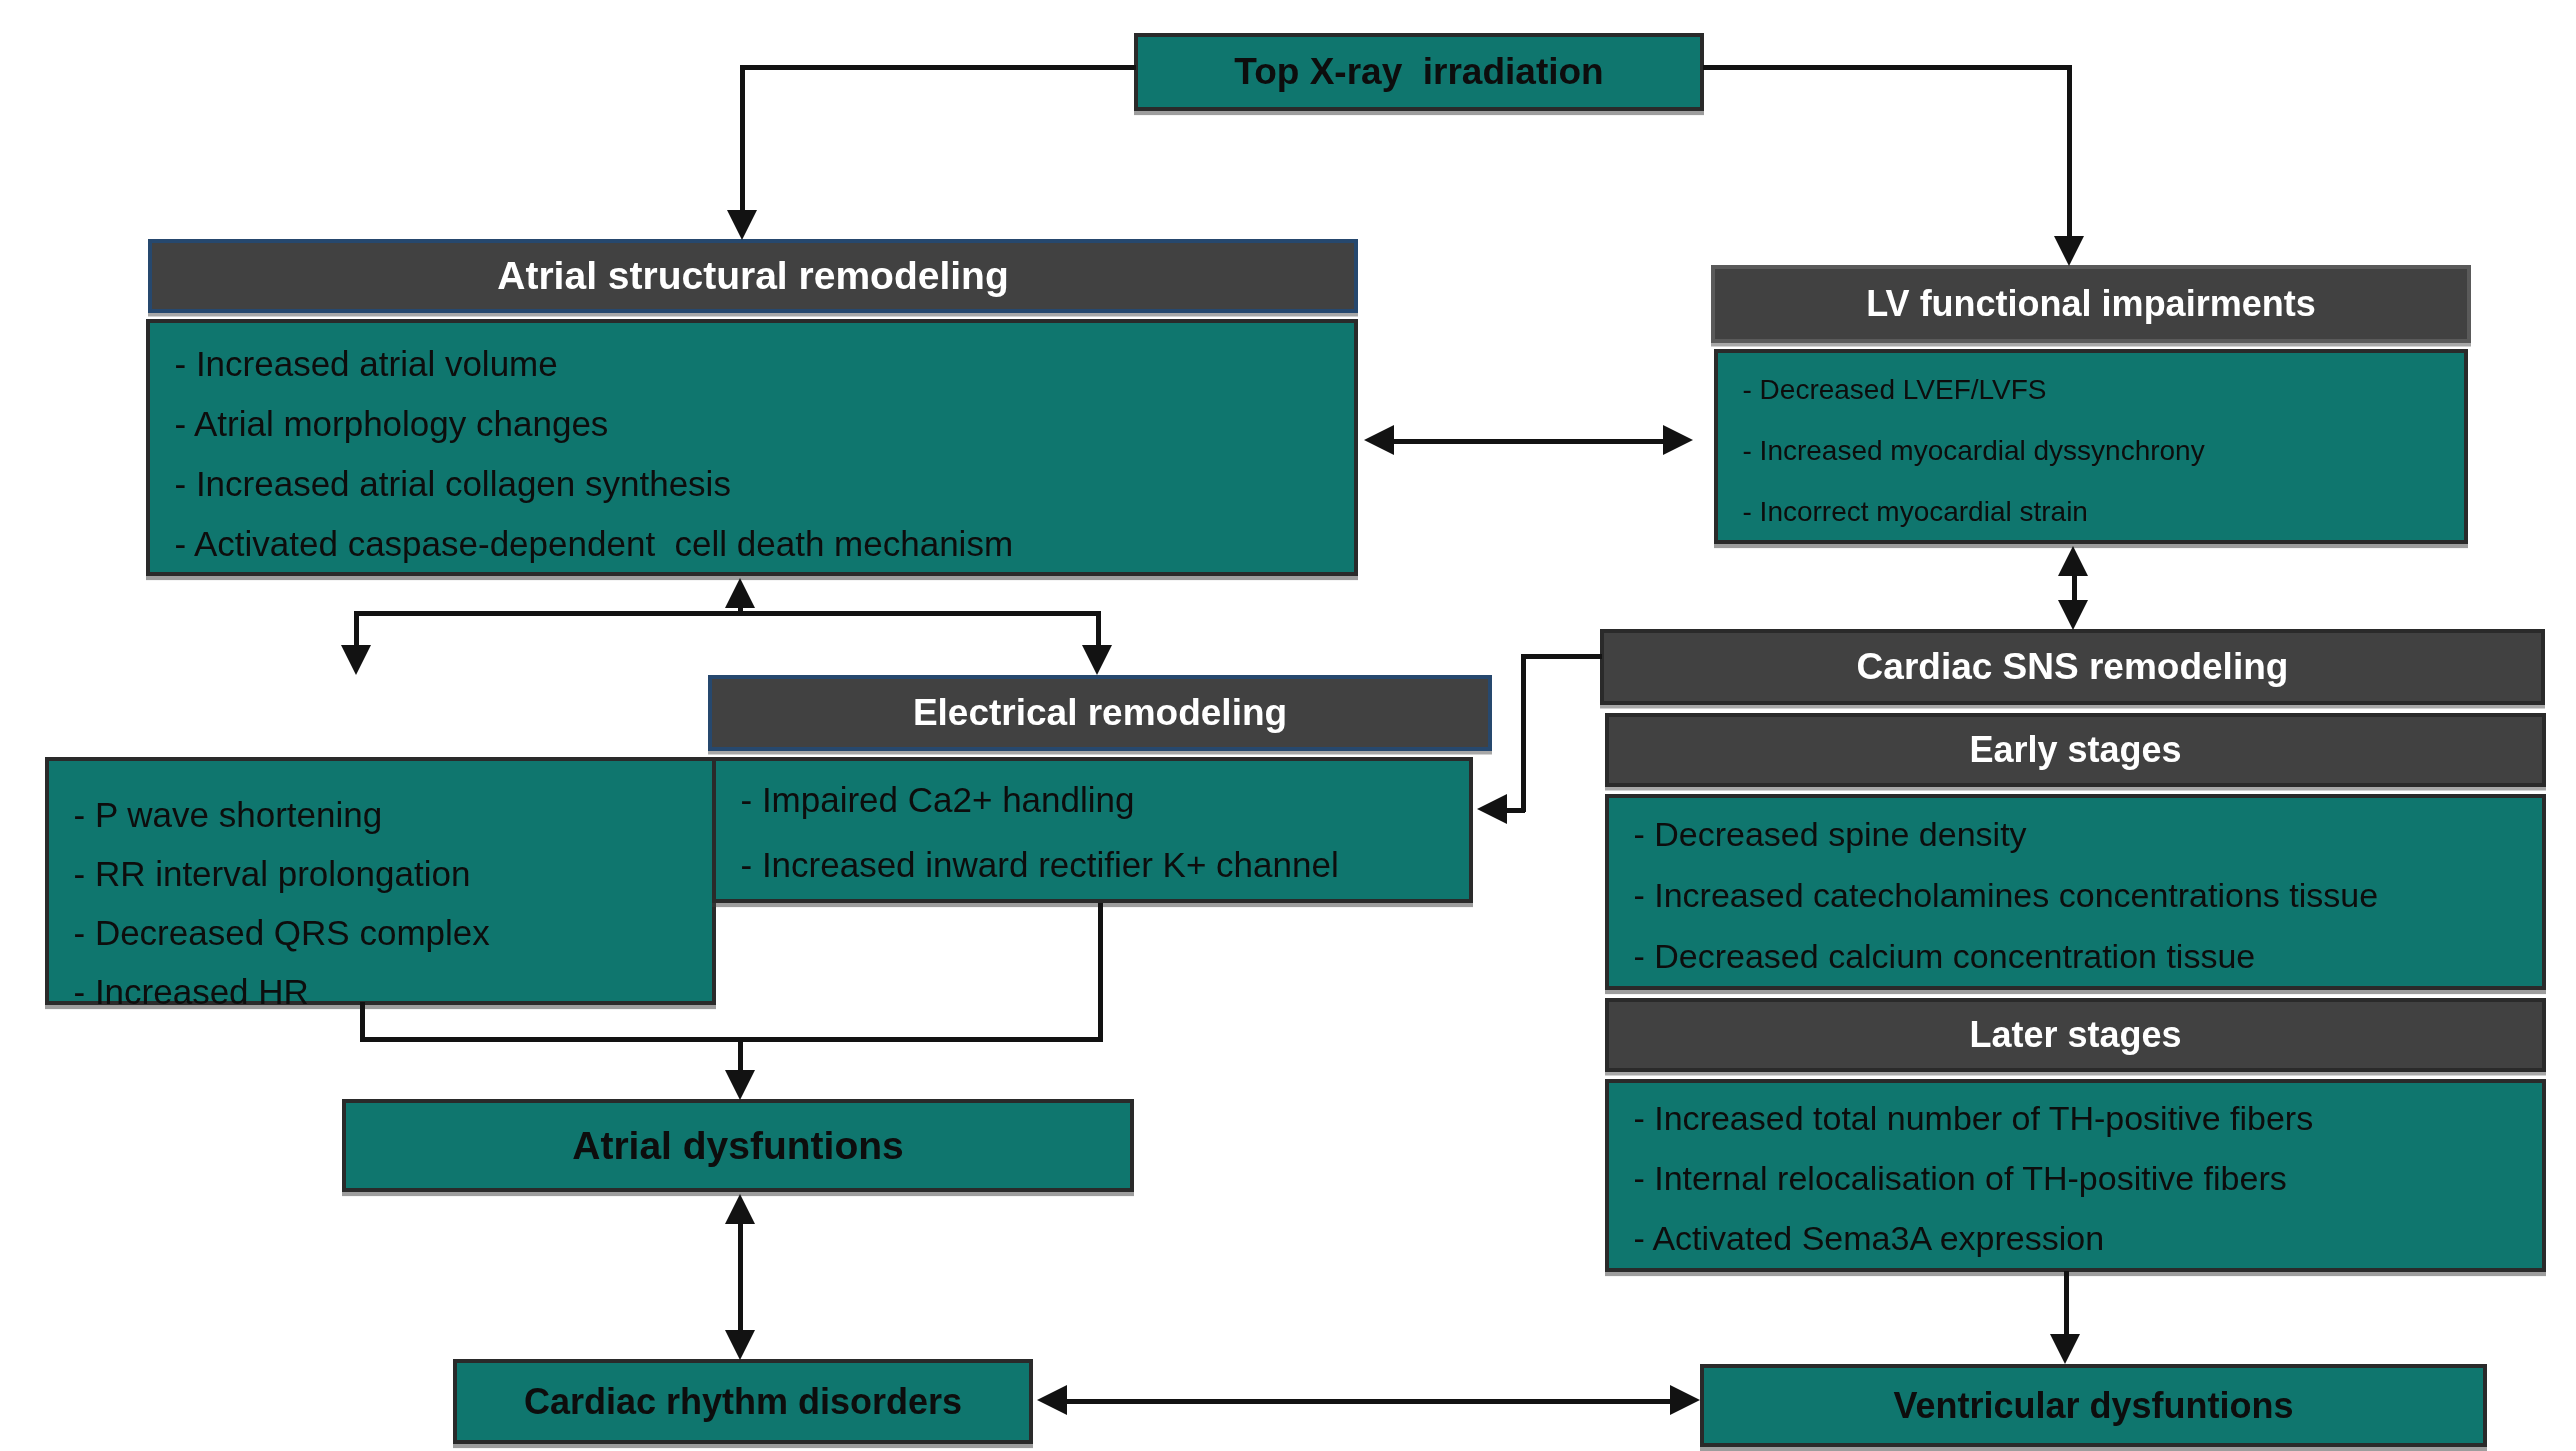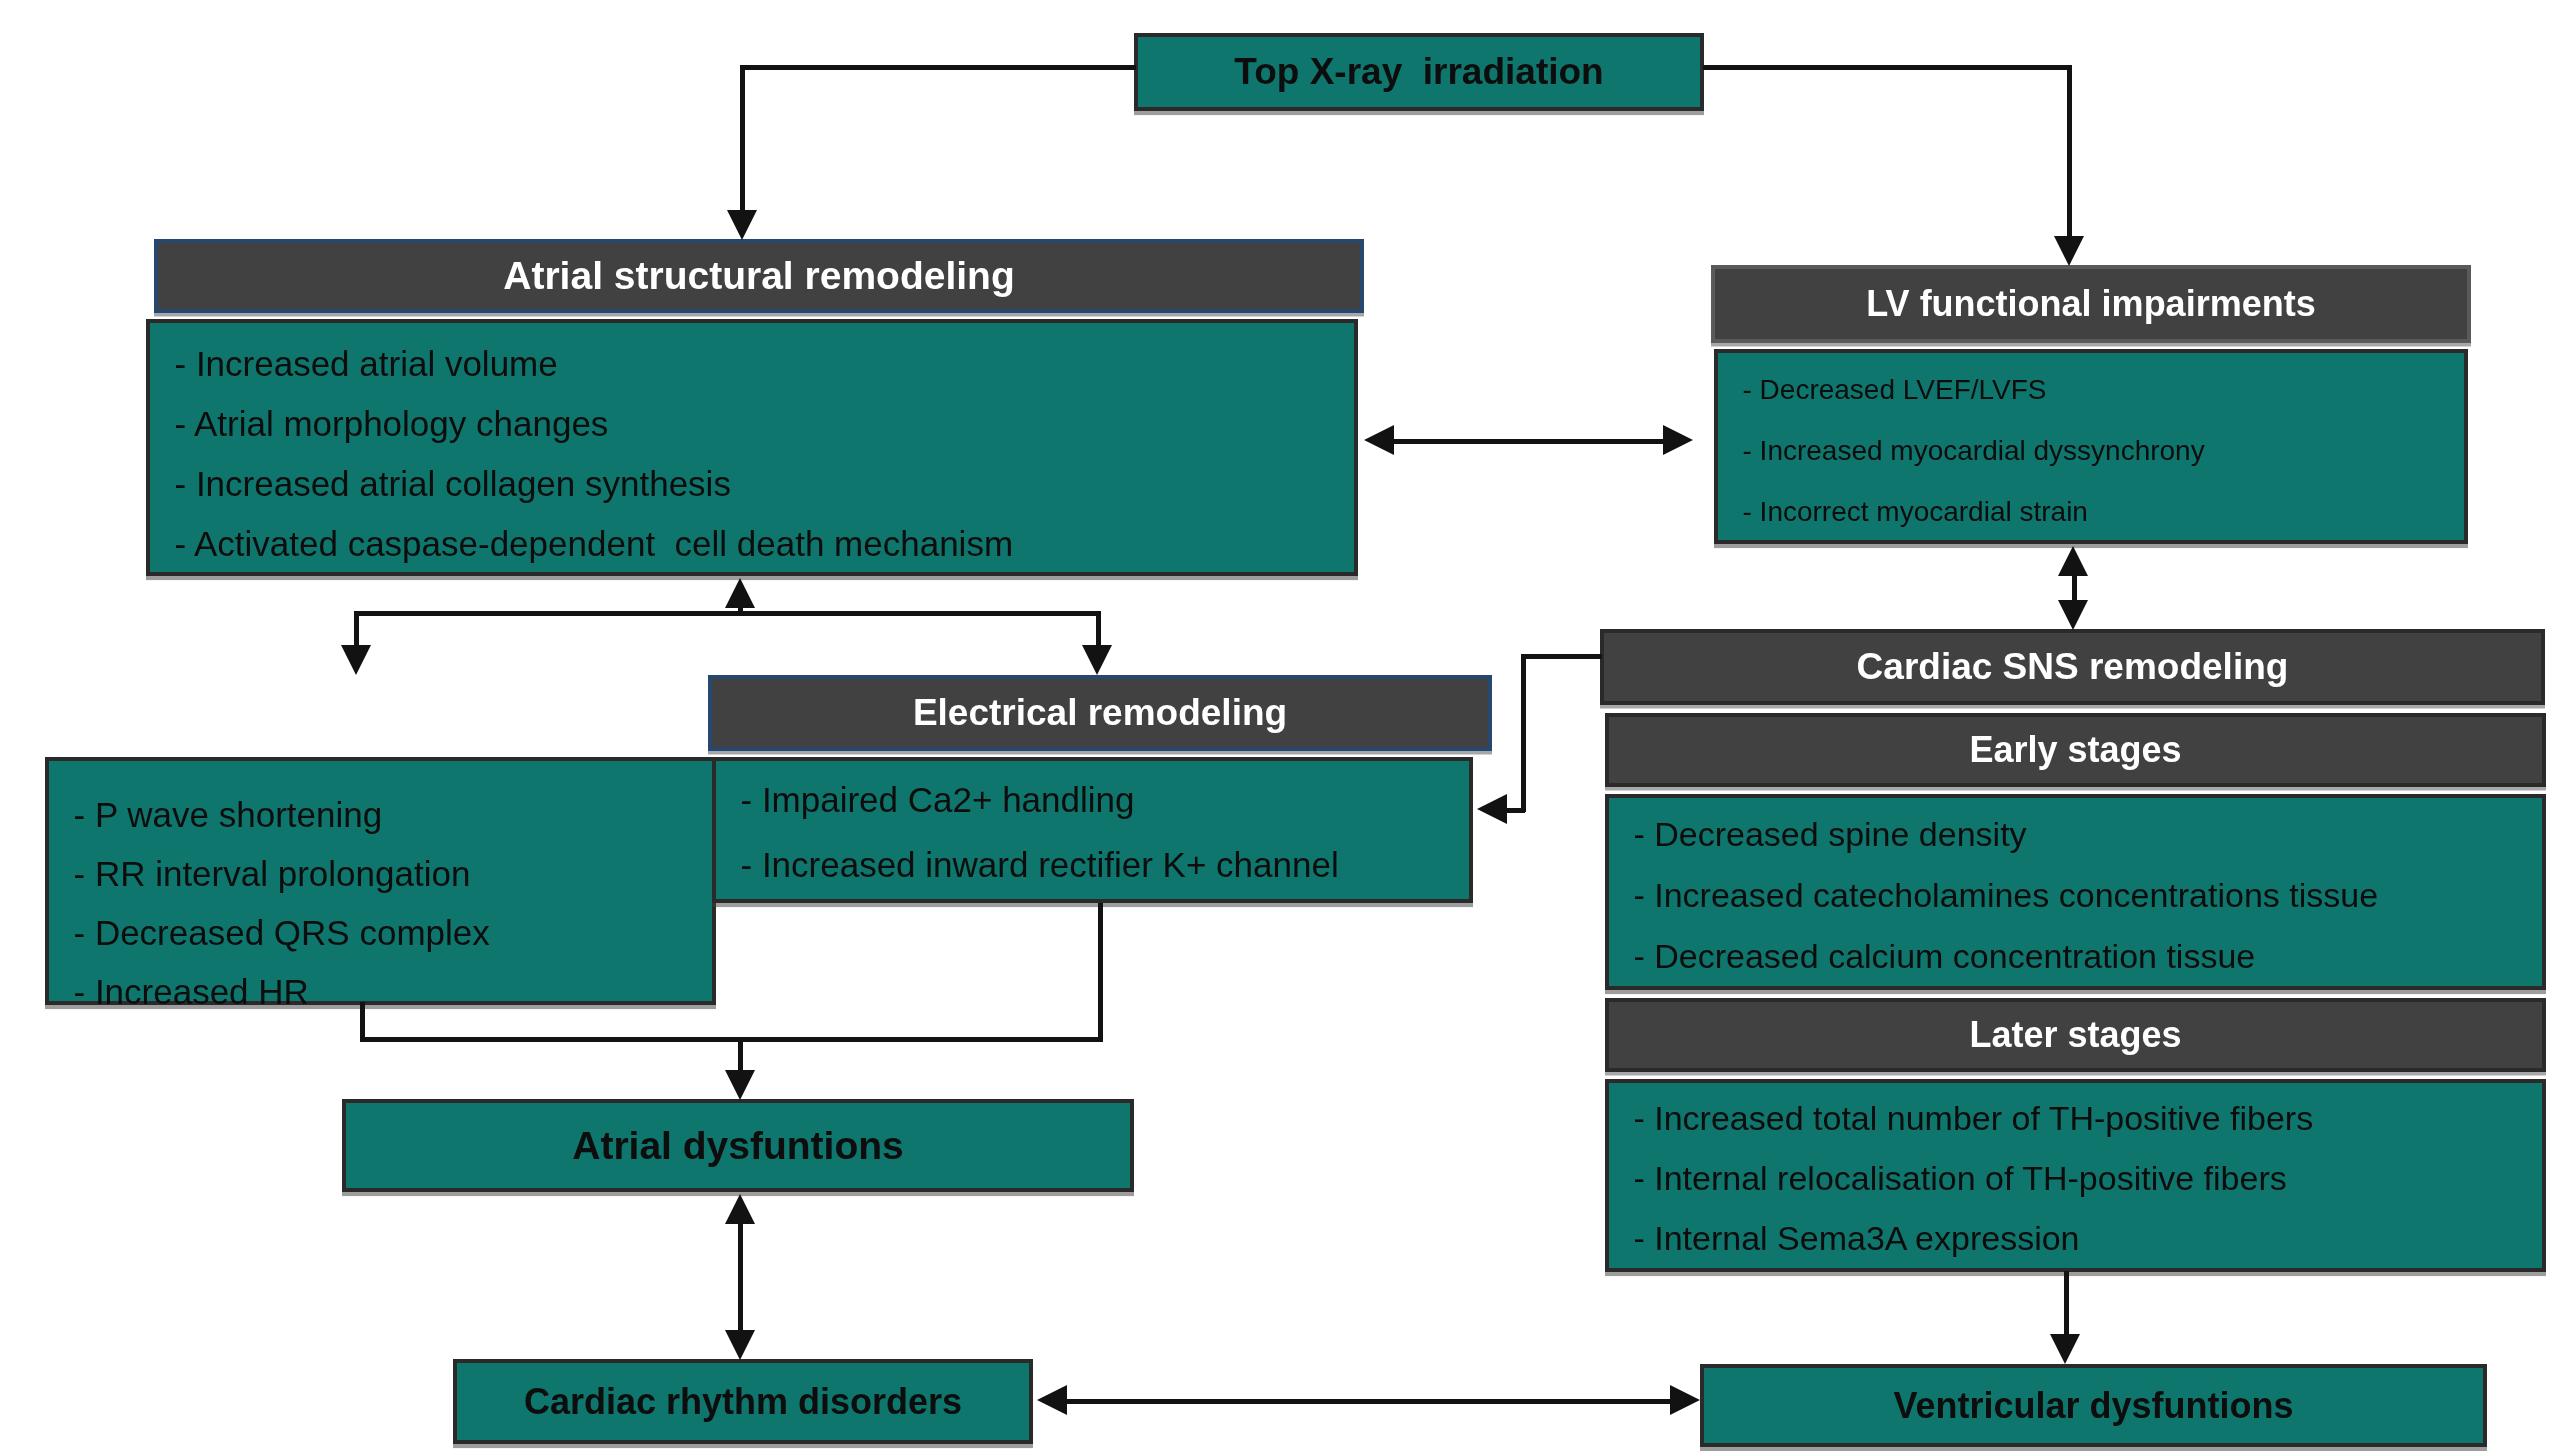--- a/index.html
+++ b/index.html
@@ -54,21 +54,21 @@
 </style>
 </head>
 <body>
 
 <div id="canvas">
 
   <div class="box grey plain" style="left:1134px; top:33px; width:570px; height:78px; font-size:37px; border-width:4.7px;">
     <span class="lbl">Top X-ray  irradiation</span>
   </div>
 
-  <div class="box hdr blue" style="left:154px; top:239px; width:1210px; height:74px; font-size:39px;">
+  <div class="box hdr blue" style="left:148px; top:239px; width:1210px; height:74px; font-size:39px;">
     <span class="lbl">Atrial structural remodeling</span>
   </div>
   <div class="box grey items" style="left:146px; top:319px; width:1212px; height:257px; font-size:35px; line-height:60px; padding-top:10.5px;">
     <div class="item">- Increased atrial volume</div>
     <div class="item">- Atrial morphology changes</div>
     <div class="item">- Increased atrial collagen synthesis</div>
     <div class="item">- Activated caspase-dependent  cell death mechanism</div>
   </div>
 
   <div class="box hdr" style="left:1711px; top:265px; width:760px; height:78px; font-size:36px; border-color:#5a5a5a;">
@@ -105,21 +105,21 @@
     <div class="item">- Decreased spine density</div>
     <div class="item">- Increased catecholamines concentrations tissue</div>
     <div class="item">- Decreased calcium concentration tissue</div>
   </div>
   <div class="box hdr" style="left:1605px; top:998px; width:941px; height:74px; font-size:36px;">
     <span class="lbl">Later stages</span>
   </div>
   <div class="box grey items" style="left:1605px; top:1079px; width:941px; height:193px; font-size:34px; line-height:60px; padding-top:4.7px;">
     <div class="item">- Increased total number of TH-positive fibers</div>
     <div class="item">- Internal relocalisation of TH-positive fibers</div>
-    <div class="item">- Internal Sema3A expression</div>
+    <div class="item">- Activated Sema3A expression</div>
   </div>
 
   <div class="box grey plain" style="left:342px; top:1099px; width:792px; height:93px; font-size:39px;">
     <span class="lbl">Atrial dysfuntions</span>
   </div>
   <div class="box grey plain" style="left:453px; top:1359px; width:580px; height:85px; font-size:36px;">
     <span class="lbl">Cardiac rhythm disorders</span>
   </div>
   <div class="box grey plain" style="left:1700px; top:1364px; width:787px; height:83px; font-size:36px;">
     <span class="lbl">Ventricular dysfuntions</span>

